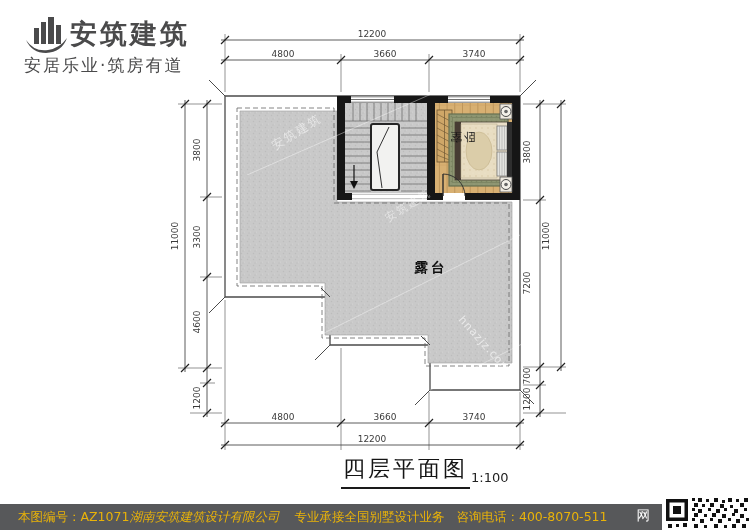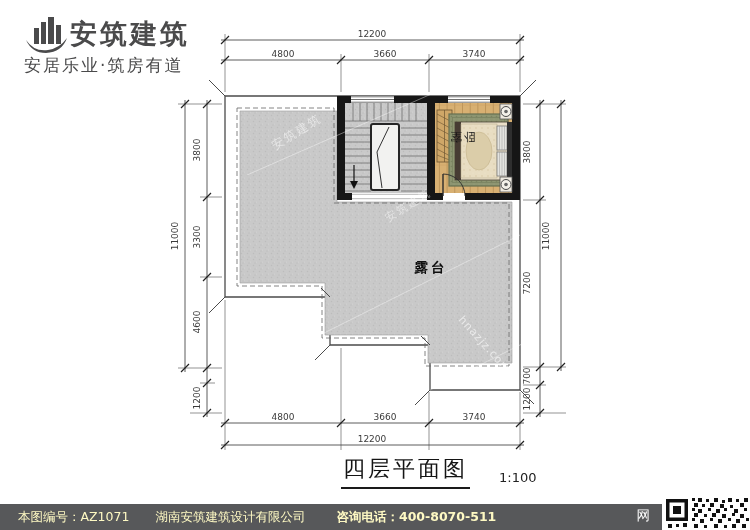--- a/index.html
+++ b/index.html
@@ -5,30 +5,30 @@
   html,body{margin:0;padding:0;background:#fff;}
   .canvas{position:relative;width:750px;height:530px;background:#fff;overflow:hidden;
           font-family:"DejaVu Sans","Liberation Sans",sans-serif;}
   .plan-svg{position:absolute;left:0;top:0;z-index:1;}
   
   .logo{position:absolute;left:24px;top:14px;z-index:2;color:#4a4a4b;}
   .logo-row{display:flex;align-items:center;}
   .logo-name{font-size:27px;font-weight:600;letter-spacing:3px;color:#4a4a4b;}
   .logo-tagline{font-size:17px;letter-spacing:2px;margin-top:0;color:#4a4a4b;}
   
-  .title-block{position:absolute;left:341px;top:454px;z-index:2;display:flex;align-items:flex-end;gap:28px;}
+  .title-block{position:absolute;left:341px;top:454px;z-index:2;display:flex;align-items:flex-end;}
   .title-main{font-size:22px;letter-spacing:3px;color:#141414;border-bottom:2px solid #1a1a1a;padding:0 2px 3px 2px;}
   .title-scale{font-size:13px;color:#222;margin-left:1px;margin-bottom:4px;}
   
   .footer{position:absolute;left:0;bottom:0;width:750px;height:26px;background:#57585a;z-index:2;
-          display:flex;align-items:center;color:#fef9c3;font-size:12.5px;white-space:nowrap;}
+          display:flex;align-items:center;color:#eab308;font-size:12.5px;white-space:nowrap;}
   .footer .f1{margin-left:18px;}
-  .footer .f2{margin-left:26px;}
+  .footer .f2{font-style:italic;}
   .footer .f3{margin-left:15px;}
-  .footer .f4{margin-left:31px;font-weight:bold;}
+  .footer .f4{margin-left:12px;}
   .net-char{position:absolute;right:100px;bottom:5px;color:#fff;font-size:13.5px;z-index:3;}
   .qr{position:absolute;right:0;bottom:0;width:88px;height:34px;background:#fff;z-index:3;}
 </style>
 </head>
 <body>
 
 <div class="canvas">
 
   <div class="logo">
     <div class="logo-row">
@@ -204,20 +204,21 @@
   </svg>
 
   <div class="title-block">
     <span class="title-main">四层平面图</span>
     <span class="title-scale">1:100</span>
   </div>
 
   <div class="footer">
     <span class="f1">本图编号：AZ1071</span>
     <span class="f2">湖南安筑建筑设计有限公司</span>
+    <span class="f3">专业承接全国别墅设计业务</span>
     <span class="f4">咨询电话：400-8070-511</span>
   </div>
   <span class="net-char">网</span>
 
   <div class="qr">
     <svg width="88" height="34" viewBox="0 0 88 34">
       <rect width="88" height="34" fill="#fff"></rect>
       <rect x="4" y="3" width="22" height="22" fill="#111"></rect>
       <rect x="7.5" y="6.5" width="15" height="15" fill="#fff"></rect>
       <rect x="11" y="10" width="8" height="8" fill="#111"></rect>

